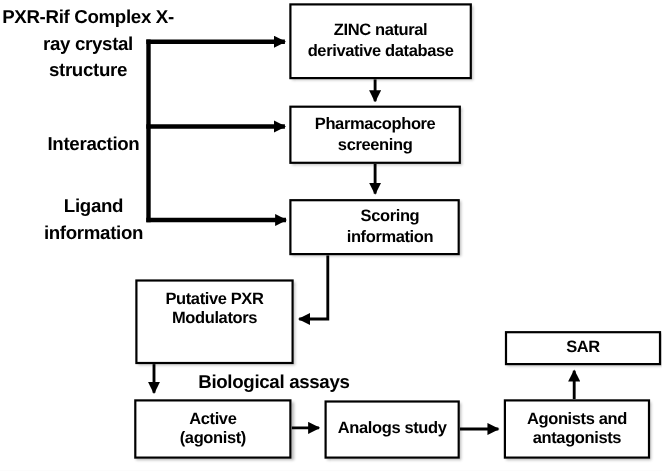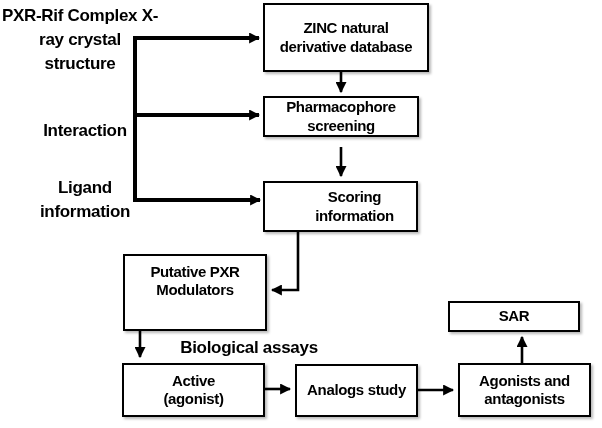--- a/index.html
+++ b/index.html
@@ -54,27 +54,27 @@
     text-align:center;
     font-weight:bold;
     font-size:17px;
     line-height:24px;
     letter-spacing:-0.3px;
     color:var(--text);
     white-space:pre-line;
   }
   
   .b-zinc   {left:263px; top:3px;   width:166px; height:69px;}
-  .b-pharm  {left:263px; top:96px;  width:156px; height:41px;}
+  .b-pharm  {left:263px; top:96px;  width:156px; height:53px;}
   .b-score  {left:263px; top:181px; width:155px; height:51px;padding-left:28px;}
   .b-putat  {left:123px; top:254px; width:144px; height:77px;}
   .b-active {left:122px; top:363px; width:143px; height:54px;}
   .b-analog {left:295px; top:364px; width:123px; height:53px;}
   .b-agon   {left:458px; top:363px; width:133px; height:54px;}
-  .b-sar    {left:448px; top:301px; width:132px; height:31px;}
+  .b-sar    {left:459px; top:301px; width:142px; height:31px;}
   
   .l-crystal {left:0px;   top:4px;   width:160px;}
   .l-interact{left:35px;  top:103px; width:100px;margin-top:16px;}
   .l-ligand  {left:35px;  top:176px; width:100px;}
   .l-bioassay{left:156px; top:336px; width:140px;margin-left:23px;}
 </style>
 </head>
 <body>
 
 <div class="canvas">

